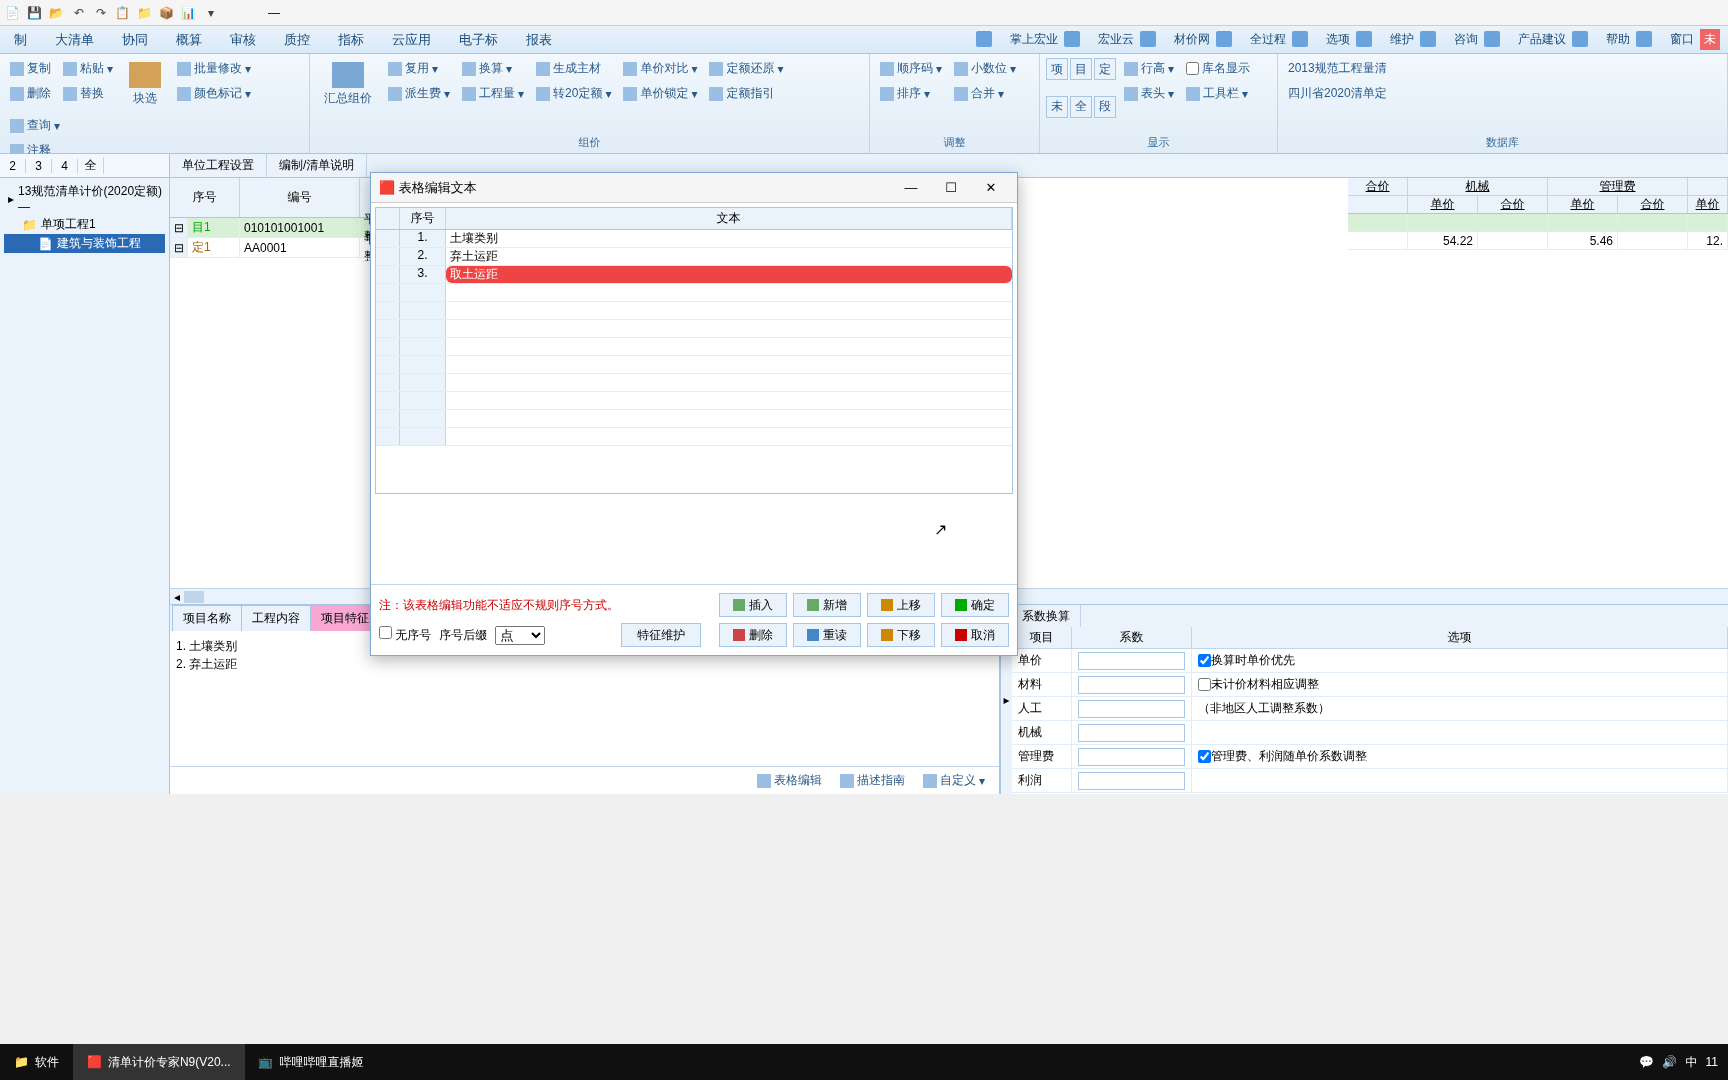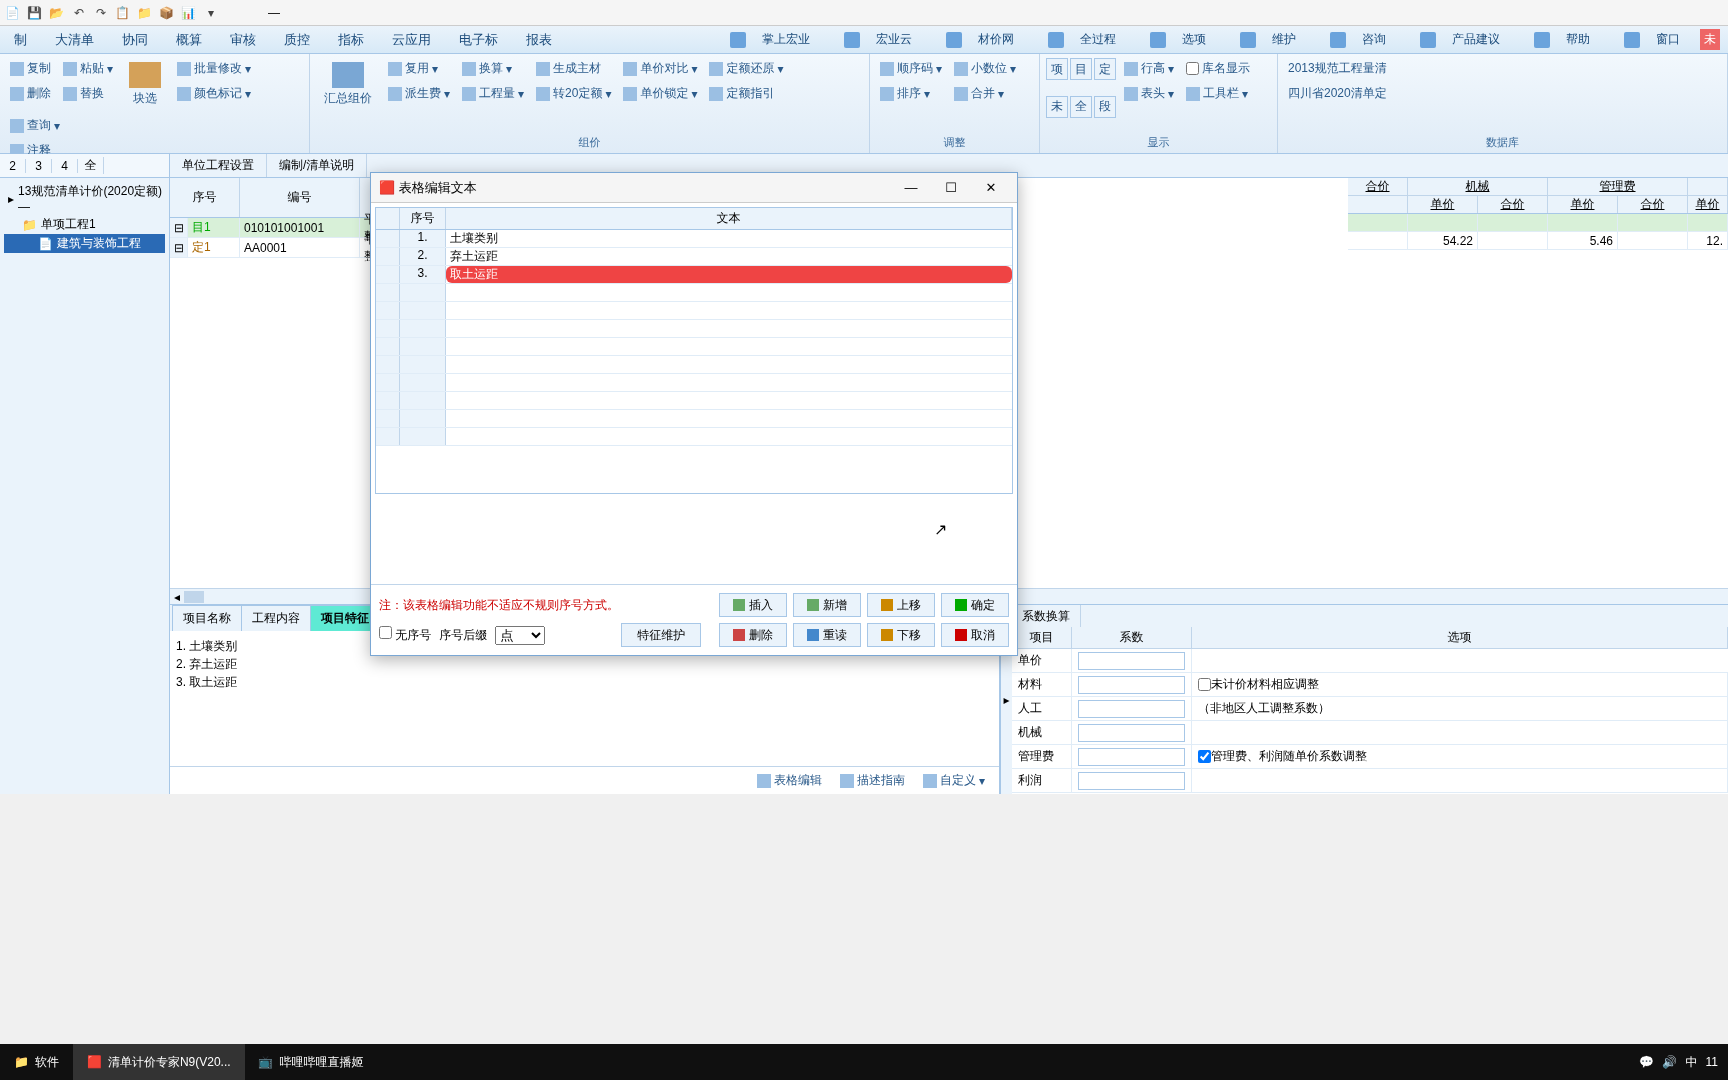--- a/index.html
+++ b/index.html
@@ -4,21 +4,21 @@
 <style>
 * { box-sizing: border-box; margin: 0; padding: 0; font-family: "Microsoft YaHei", sans-serif; }
 body { background: #f0f0f0; width: 1728px; height: 1080px; overflow: hidden; font-size: 12px; position: relative; }
 .titlebar { height: 26px; background: #f5f5f5; display: flex; align-items: center; padding: 0 4px; border-bottom: 1px solid #ccc; }
 .titlebar .qat { display: flex; gap: 4px; align-items: center; }
 .titlebar .qat span { width: 18px; height: 18px; display: inline-flex; align-items: center; justify-content: center; color: #444; cursor: pointer; }
 .titlebar .title { flex: 1; text-align: center; color: #333; font-size: 13px; }
 .menubar { height: 28px; background: linear-gradient(#eaf3fb,#d7e9f7); display: flex; align-items: center; border-bottom: 1px solid #a7c7e7; }
 .menubar .mi { padding: 0 14px; color: #1a4a7a; font-size: 13px; cursor: pointer; }
 .menubar .right { margin-left: auto; display: flex; align-items: center; gap: 6px; padding-right: 8px; }
-.menubar .right span { display: inline-flex; align-items: center; gap: 2px; font-size: 12px; color: #1a4a7a; cursor: pointer; margin-left: 14px; }
+.menubar .right span { display: inline-flex; gap: 18px; font-size: 12px; color: #1a4a7a; cursor: pointer; }
 .menubar .right .ico { width: 16px; height: 16px; background: #6aa3dc; border-radius: 2px; }
 .ribbon { height: 100px; background: linear-gradient(#f2f8fd,#e0ecf7); border-bottom: 1px solid #a7c7e7; display: flex; }
 .ribbon-group { border-right: 1px solid #c0d5ea; padding: 4px 6px 2px 6px; display: flex; flex-direction: column; }
 .ribbon-group .body { flex: 1; display: flex; align-items: flex-start; gap: 4px; flex-wrap: wrap; }
 .ribbon-group .label { text-align: center; font-size: 11px; color: #3a6a9a; height: 16px; }
 .rbtn { display: inline-flex; align-items: center; gap: 3px; padding: 2px 4px; color: #2a5a8a; cursor: pointer; font-size: 12px; white-space: nowrap; }
 .rbtn .ico { width: 14px; height: 14px; background: #9bbfe3; }
 .big-btn { display: flex; flex-direction: column; align-items: center; padding: 4px 8px; color: #2a5a8a; cursor: pointer; font-size: 12px; }
 .big-btn .ico { width: 32px; height: 26px; background: #d4a159; margin-bottom: 2px; }
 .col { display: flex; flex-direction: column; gap: 4px; }
@@ -40,21 +40,21 @@
 .grid-head .h { border-right: 1px solid #c0d5ea; display: flex; align-items: center; justify-content: center; font-size: 12px; }
 .grid-body-row { height: 20px; display: flex; border-bottom: 1px solid #e0ecf7; font-size: 12px; }
 .grid-body-row .c { border-right: 1px solid #e0ecf7; display: flex; align-items: center; padding: 0 4px; }
 .bottom-tabs { height: 26px; background: #eaf3fb; border-top: 1px solid #a7c7e7; display: flex; align-items: flex-end; padding-left: 2px; }
 .bottom-tabs span { padding: 4px 12px; border: 1px solid #a7c7e7; border-bottom: none; margin-right: -1px; font-size: 12px; cursor: pointer; background: #eaf3fb; }
 .bottom-tabs span.active { background: #fff; }
 .detail-area { height: 190px; display: flex; border-top: 1px solid #a7c7e7; }
 .detail-left { width: 830px; background: #fff; display: flex; flex-direction: column; border-right: 1px solid #a7c7e7; }
 .detail-tabs { height: 26px; background: #eaf3fb; display: flex; align-items: flex-end; padding-left: 2px; }
 .detail-tabs span { padding: 4px 10px; border: 1px solid #a7c7e7; border-bottom: none; margin-right: -1px; font-size: 12px; cursor: pointer; }
-.detail-tabs span.active { background: #5eead4; font-weight: bold; }
+.detail-tabs span.active { background: #f9a8d4; font-weight: normal; }
 .feature-list { flex: 1; padding: 6px; font-size: 12px; line-height: 18px; background: #fff; }
 .detail-footer { height: 28px; border-top: 1px solid #c0d5ea; display: flex; align-items: center; justify-content: flex-end; gap: 10px; padding-right: 10px; font-size: 12px; }
 .detail-right { flex: 1; background: #fff; display: flex; flex-direction: column; }
 .coef-tabs { height: 22px; background: #eaf3fb; display: flex; }
 .coef-tabs span { padding: 0 10px; display: inline-flex; align-items: center; border-right: 1px solid #c0d5ea; font-size: 12px; cursor: pointer; }
 .coef-grid { flex: 1; }
 .coef-head { height: 22px; display: flex; background: #eaf3fb; border-bottom: 1px solid #c0d5ea; }
 .coef-head div { border-right: 1px solid #c0d5ea; display: flex; align-items: center; justify-content: center; font-size: 12px; }
 .coef-row { height: 24px; display: flex; border-bottom: 1px solid #e0ecf7; font-size: 12px; }
 .coef-row div { border-right: 1px solid #e0ecf7; display: flex; align-items: center; padding: 0 6px; }
@@ -390,21 +390,20 @@
     <div class="detail-area">
       <div class="detail-left">
         <div class="detail-tabs">
           <span>项目名称</span>
           <span>工程内容</span>
           <span class="active">项目特征</span>
         </div>
         <div class="feature-list">
           <div>1. 土壤类别</div>
           <div>2. 弃土运距</div>
-          <div>3. 取土运距</div>
         </div>
         <div class="detail-footer">
           <span class="rbtn">
               <span class="ico"></span>
               <span>表格编辑</span>
             </span>
           <span class="rbtn">
               <span class="ico"></span>
               <span>描述指南</span>
             </span>
@@ -420,20 +419,24 @@
           <div class="coef-head">
             <div style="width:60px">项目</div>
             <div style="width:120px">系数</div>
             <div style="flex:1">选项</div>
           </div>
           <div class="coef-row">
               <div style="width:60px">单价</div>
               <div style="width:120px">
                 <input type="text" style="">
               </div>
+              <div style="flex:1">
+                <input type="checkbox" checked="" style=""> 
+                <span>换算时单价优先</span>
+              </div>
             </div>
           <div class="coef-row">
               <div style="width:60px">材料</div>
               <div style="width:120px">
                 <input type="text" style="">
               </div>
               <div style="flex:1">
                 <input type="checkbox" style=""> 
                 <span>未计价材料相应调整</span>
               </div>

